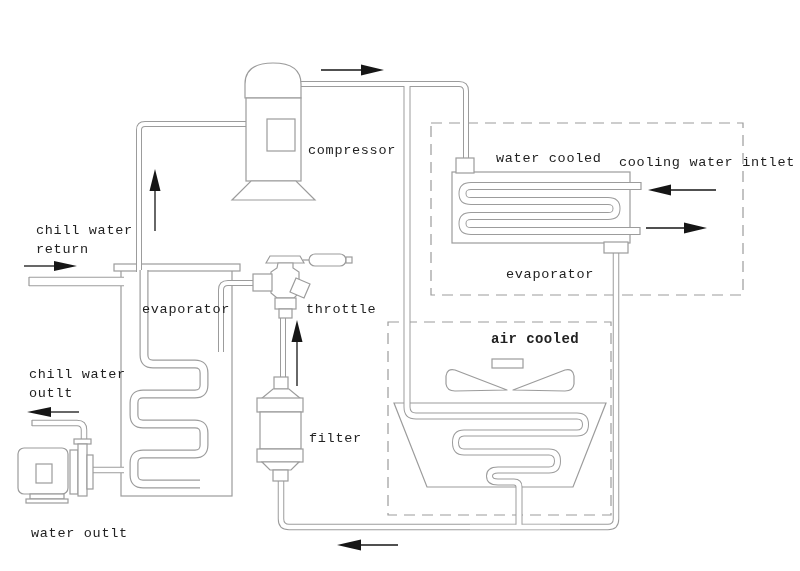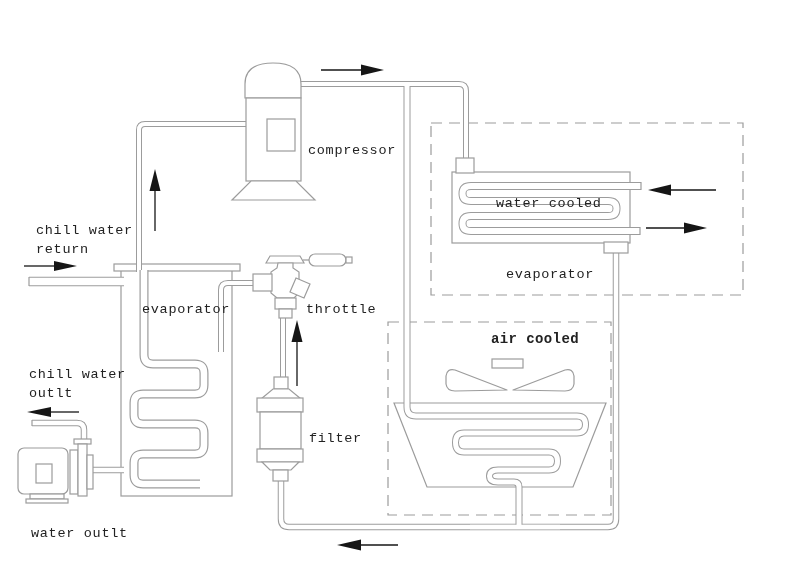--- a/index.html
+++ b/index.html
@@ -21,21 +21,21 @@
   .aline{stroke:var(--arrow);fill:none;stroke-width:1.3;}
   .ahead{fill:var(--arrow);stroke:none;}
   
   #lbl-compressor{left:308px;top:141px;}
   #lbl-chill-return{left:36px;top:221px;}
   #lbl-evaporator{left:142px;top:300px;}
   #lbl-chill-outlt{left:29px;top:365px;}
   #lbl-water-pump{left:31px;top:524px;}
   #lbl-throttle{left:306px;top:300px;}
   #lbl-filter{left:309px;top:429px;}
-  #lbl-water-cooled{left:496px;top:149px;margin-top:45px;}
+  #lbl-water-cooled{left:496px;top:149px;}
   #lbl-cw-inlet{left:619px;top:153px;}
   #lbl-condenser{left:506px;top:265px;}
   #lbl-cw-outlet{left:624px;top:273px;}
   #lbl-air-cooled{left:491px;top:330px;}
 </style>
 </head>
 <body>
 
 <div id="canvas">
 
@@ -201,16 +201,17 @@
 <div class="label" id="lbl-compressor">compressor</div>
 <div class="label" id="lbl-chill-return">chill water
 return</div>
 <div class="label" id="lbl-evaporator">evaporator</div>
 <div class="label" id="lbl-chill-outlt">chill water
  outlt</div>
 <div class="label" id="lbl-water-pump">water outlt</div>
 <div class="label" id="lbl-throttle">throttle</div>
 <div class="label" id="lbl-filter">filter</div>
 <div class="label" id="lbl-water-cooled">water cooled</div>
+<div class="label" id="lbl-cw-inlet">cooling water intlet</div>
 <div class="label" id="lbl-condenser">evaporator</div>
 <div class="label bold" id="lbl-air-cooled">air cooled</div>
 
 </div>
 
 </body></html>

